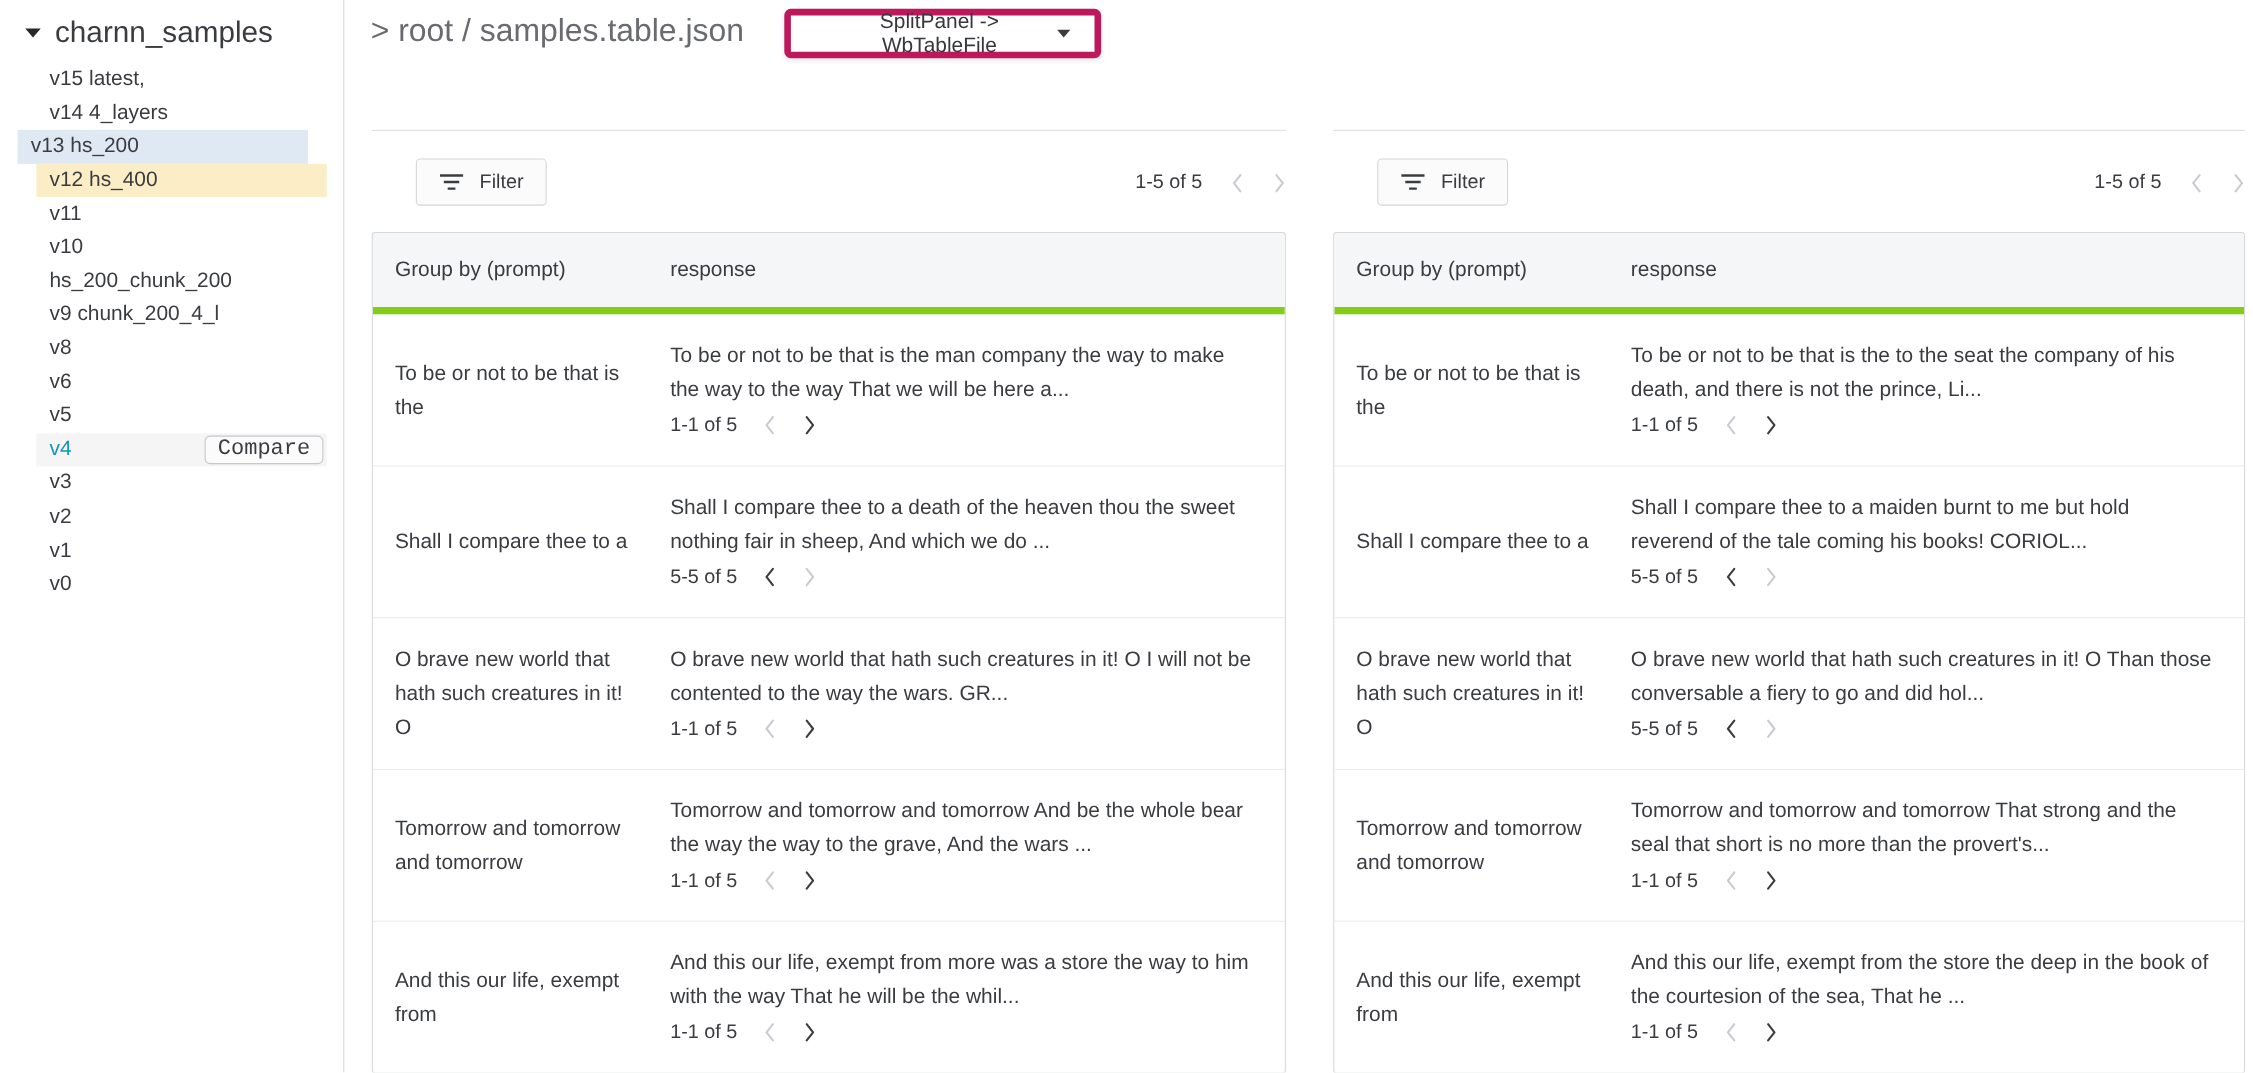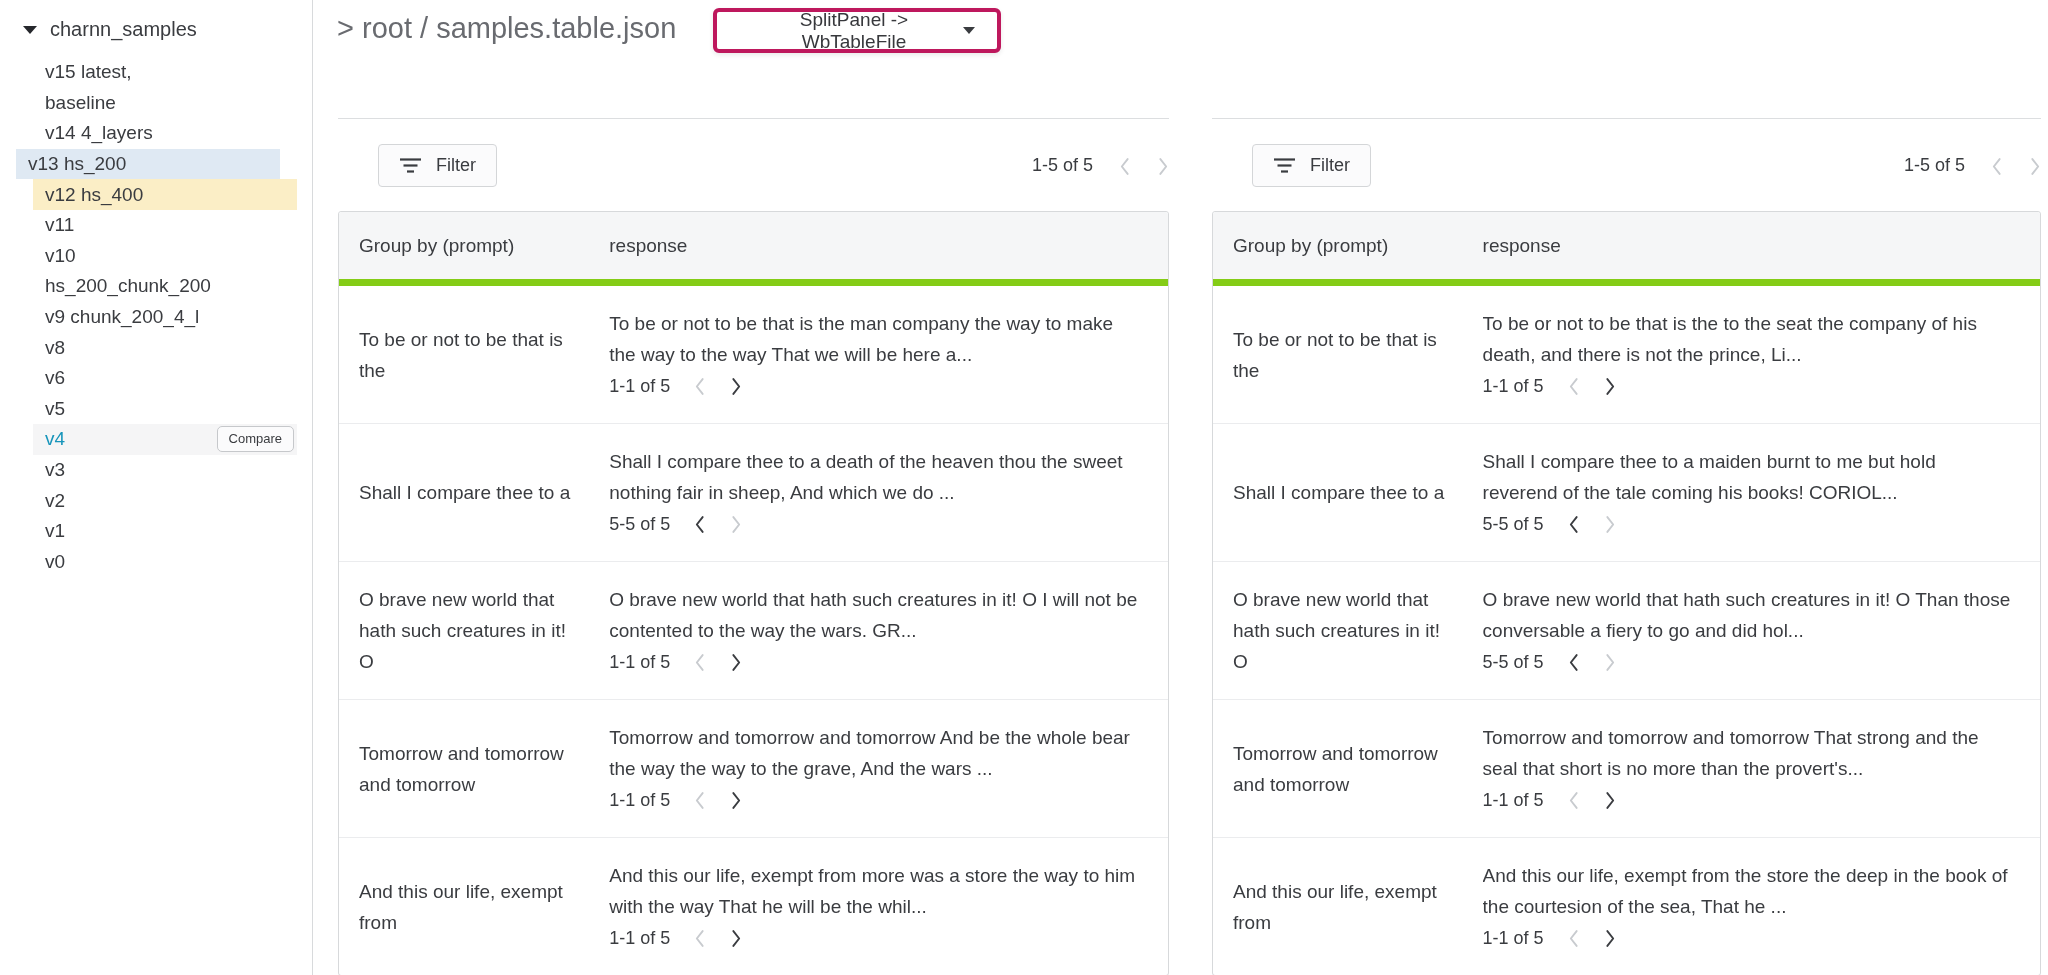--- a/index.html
+++ b/index.html
@@ -15,31 +15,31 @@
     --btn-bg:#fbfbfc;
   }
   html,body{margin:0;padding:0;background:#fff;}
   body{
     width:2048px;height:975px;position:relative;overflow:hidden;
     font-family:"Liberation Sans", sans-serif;color:var(--text);
     -webkit-font-smoothing:antialiased;
   }
   
   .sidebar{position:absolute;left:0;top:0;width:313px;height:975px;border-right:1px solid var(--border);box-sizing:border-box;background:#fff;}
-  .group-header{position:absolute;left:0;top:14px;height:31px;display:flex;align-items:center;padding-left:23px;font-size:20px;cursor:pointer;}
+  .group-header{position:absolute;left:0;top:14px;height:31px;display:flex;align-items:center;padding-left:23px;font-size:27px;cursor:pointer;}
   .caret{width:0;height:0;border-left:7px solid transparent;border-right:7px solid transparent;border-top:8px solid #26282c;margin-right:13px;}
   .side-list{position:absolute;left:0;top:57px;width:313px;}
   .side-row{position:relative;margin-left:33px;width:264px;height:30.6px;display:flex;align-items:center;padding-left:12px;box-sizing:border-box;font-size:19px;cursor:pointer;white-space:nowrap;}
   .side-row.hl-blue{background:var(--hl-blue);margin-left:16px;}
   .side-row.hl-yellow{background:var(--hl-yellow);}
   .side-row.selected{background:#f5f5f6;color:var(--accent);}
-  .compare-btn{position:absolute;right:3px;top:2px;height:26px;padding:0 11px;font-size:13px;font-family:Liberation Sans, sans-serif;color:var(--text);background:var(--btn-bg);border:1px solid #c6c8cb;border-radius:5px;cursor:pointer;line-height:24px;}
+  .compare-btn{position:absolute;right:3px;top:2px;height:26px;padding:0 11px;font-size:20px;font-family:Liberation Mono, monospace;color:var(--text);background:var(--btn-bg);border:1px solid #c6c8cb;border-radius:5px;cursor:pointer;line-height:24px;}
   
   .header-title{position:absolute;left:337px;top:12px;font-size:29px;color:var(--title-gray);white-space:nowrap;}
-  .renderer-dropdown{position:absolute;left:713px;top:8px;width:288px;height:45px;box-sizing:border-box;background:#fff;border:4px solid #be185d;border-radius:6px;box-shadow:0 2px 5px rgba(0,0,0,.09);display:flex;align-items:center;justify-content:space-between;padding:0 22px 0 28px;font-family:inherit;font-size:19px;color:#37383c;cursor:pointer;}
+  .renderer-dropdown{position:absolute;left:713px;top:8px;width:288px;height:45px;box-sizing:border-box;background:#fff;border:6px solid #be185d;border-radius:6px;box-shadow:0 2px 5px rgba(0,0,0,.09);display:flex;align-items:center;justify-content:space-between;padding:0 22px 0 28px;font-family:inherit;font-size:19px;color:#37383c;cursor:pointer;}
   .dd-caret{width:0;height:0;border-left:6px solid transparent;border-right:6px solid transparent;border-top:7px solid #3a3c40;}
   
   .panel{position:absolute;top:118px;border-top:1px solid #dcdee0;box-sizing:border-box;}
   .panel-left{left:338px;width:831px;}
   .panel-right{left:1212px;width:829px;}
   .toolbar{margin-top:25px;height:43px;display:flex;align-items:center;justify-content:space-between;padding-left:40px;}
   .filter-btn{display:flex;align-items:center;height:43px;padding:0 20px;background:var(--btn-bg);border:1px solid #d4d6d8;border-radius:4px;font-family:inherit;font-size:18px;color:var(--text);cursor:pointer;}
   .filter-btn svg{margin-right:14px;display:block;}
   .pager{display:flex;align-items:flex-end;font-size:18px;color:var(--text);}
   .pager .chev{margin-left:26px;}
@@ -69,23 +69,20 @@
   <aside class="sidebar">
     <div class="group-header">
       <span class="caret"></span>
       <span>charnn_samples</span>
     </div>
     <div class="side-list" id="sidebar-list">
         <div class="side-row">
           <span class="side-label">v15 latest,</span>
         </div>
         <div class="side-row">
-          <span class="side-label">baseline</span>
-        </div>
-        <div class="side-row">
           <span class="side-label">v14 4_layers</span>
         </div>
         <div class="side-row hl-blue">
           <span class="side-label">v13 hs_200</span>
         </div>
         <div class="side-row hl-yellow">
           <span class="side-label">v12 hs_400</span>
         </div>
         <div class="side-row">
           <span class="side-label">v11</span>

